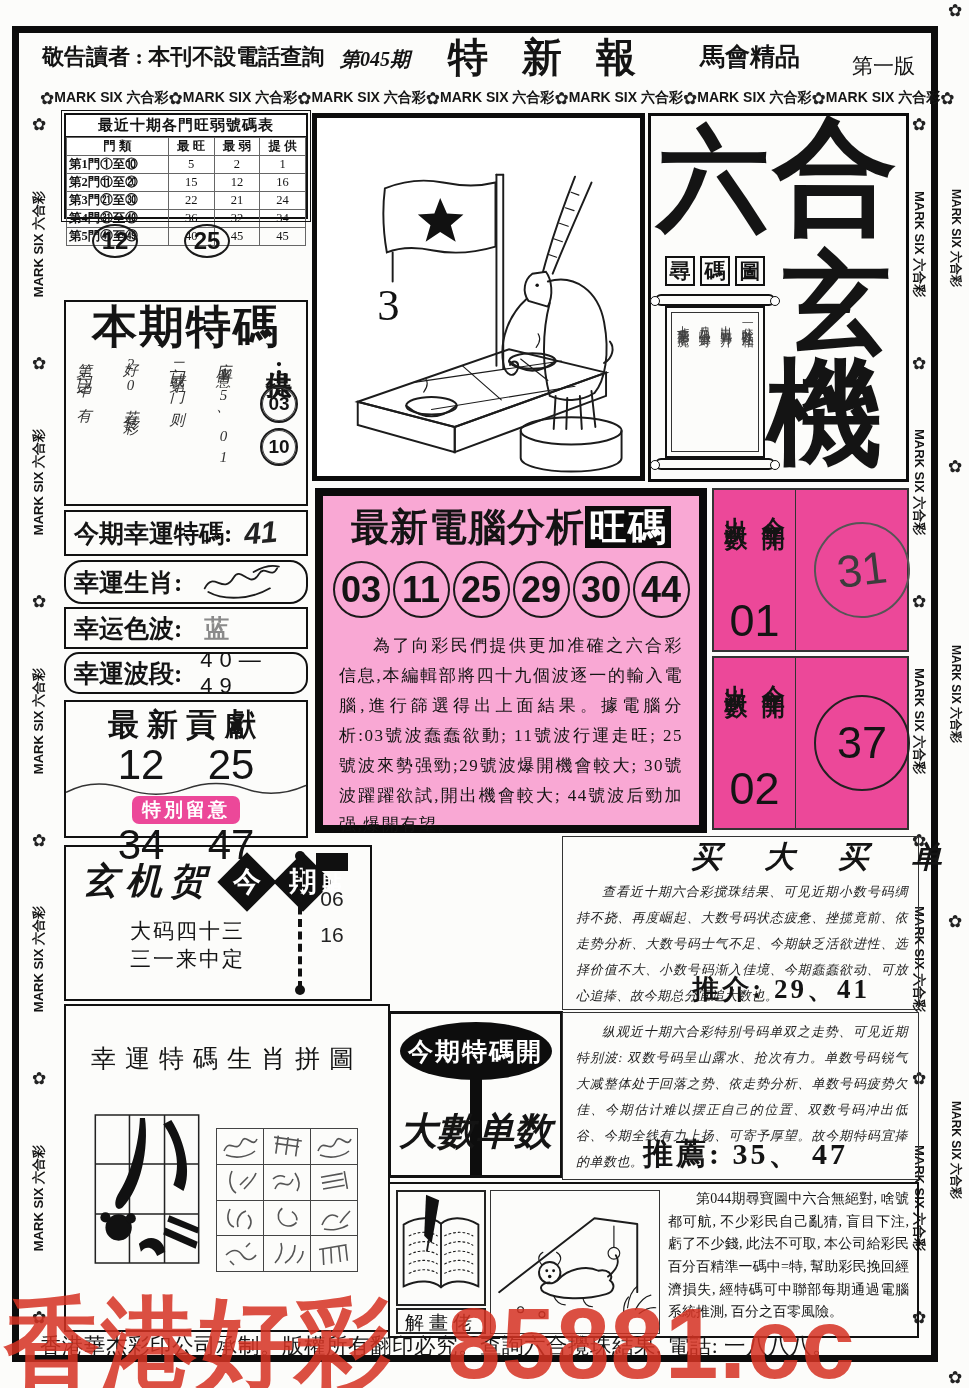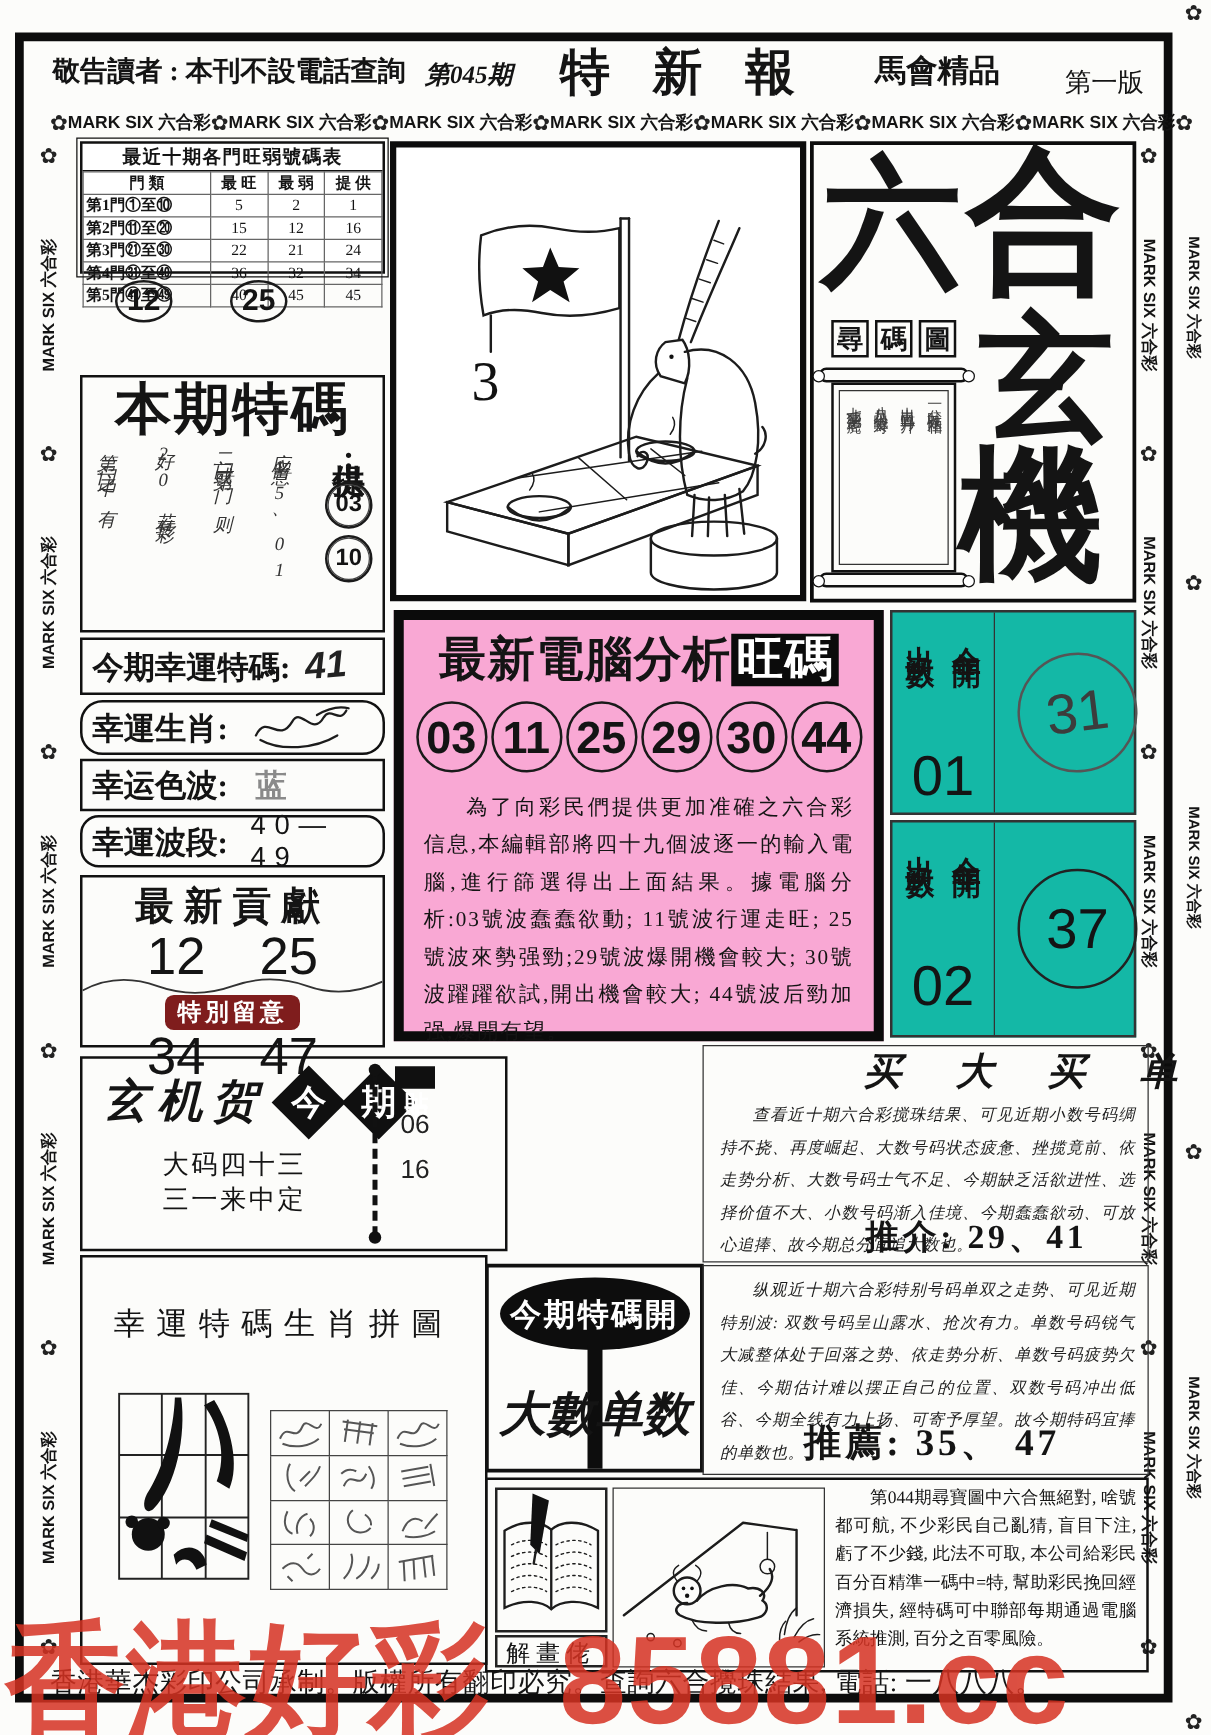--- a/index.html
+++ b/index.html
@@ -58,24 +58,24 @@
   #lucky4 { left:64px; top:652px; width:244px; height:42px; border-radius:15px; }
   .lucky .lbl { font-size:25px; font-weight:bold; font-family:"Liberation Serif",serif; white-space:nowrap; }
   .hand41 { font-size:30px; font-weight:bold; font-style:italic; transform:rotate(-5deg); margin-left:12px; color:#222; }
   .blue-c { font-size:25px; color:#8a8a8a; margin-left:22px; font-weight:bold; letter-spacing:4px; }
   .range-v { font-size:22px; letter-spacing:7px; margin-left:18px; }
 
   #contrib { left:64px; top:700px; width:244px; height:138px; border:2.5px solid #111; text-align:center; }
   .con-title { font-size:31px; font-weight:bold; letter-spacing:8px; font-family:"Liberation Serif",serif; margin-top:2px; }
   .con-nums { display:flex; justify-content:space-around; padding:0 30px; font-size:42px; font-weight:400; line-height:0.9; }
   .wave { display:block; width:100%; height:16px; margin-top:-4px; }
-  .note-label { display:inline-block; background:#7f1d1d; color:#fff; font-size:19px; font-weight:bold; letter-spacing:3px; padding:1px 10px; border-radius:7px; }
+  .note-label { display:inline-block; background:#ec4899; color:#fff; font-size:19px; font-weight:bold; letter-spacing:3px; padding:1px 10px; border-radius:7px; }
   .con-note-nums { display:flex; justify-content:space-around; padding:0 30px; font-size:42px; line-height:1.0; }
 
-  #congrats { left:64px; top:845px; width:342px; height:156px; border:2.5px solid #111; }
+  #congrats { left:64px; top:845px; width:308px; height:156px; border:2.5px solid #111; }
   .cg-title { position:absolute; left:16px; top:10px; display:flex; align-items:center; gap:10px; }
   .cg-plain { font-size:36px; font-weight:900; font-style:italic; letter-spacing:8px; font-family:"Liberation Serif",serif; }
   .diamond { width:42px; height:42px; background:#101010; display:flex; align-items:center; justify-content:center; transform:rotate(45deg); margin:0 2px; }
   .diamond > span { transform:rotate(-45deg); color:#fff; font-size:28px; font-weight:bold; font-family:"Liberation Serif",serif; }
   .cg-lines { position:absolute; left:64px; top:70px; font-size:21px; font-family:"Liberation Serif",serif; line-height:1.35; letter-spacing:2px; }
   .cg-dash { position:absolute; left:232px; top:10px; bottom:10px; border-left:4.5px dashed #111; }
   .cg-dash::before, .cg-dash::after { content:""; position:absolute; left:-7px; width:10px; height:10px; background:#111; border-radius:50%; }
   .cg-dash::before { top:-6px; } .cg-dash::after { bottom:-6px; }
   .cg-tip { position:absolute; left:250px; top:6px; width:32px; text-align:center; }
   .tip-label { background:#101010; color:#fff; writing-mode:vertical-rl; font-size:19px; font-weight:bold; padding:5px 3px; letter-spacing:4px; }
@@ -126,21 +126,21 @@
   .my-label { position:absolute; left:14px; top:140px; display:flex; gap:5px; }
   .my-label span { width:30px; height:30px; border:2px solid #111; font-size:21px; font-weight:bold; display:flex; align-items:center; justify-content:center; font-family:"Liberation Serif",serif; }
   .scroll { position:absolute; left:4px; top:178px; width:120px; }
   .roller { height:12px; border:2px solid #111; border-radius:6px; position:relative; }
   .roller::before, .roller::after { content:""; position:absolute; top:0px; width:8px; height:8px; border:1.5px solid #111; border-radius:50%; background:#fff; }
   .roller::before { left:-7px; } .roller::after { right:-7px; }
   .scroll-body { margin:0 10px; border:2px solid #111; padding:4px; height:152px; }
   .scroll-inner { border:1px solid #333; height:100%; display:flex; flex-direction:row-reverse; justify-content:space-around; padding:3px 0; }
   .scroll-col { writing-mode:vertical-rl; text-orientation:upright; font-size:12px; color:#3d3d3d; letter-spacing:2px; font-family:"Liberation Serif",serif; }
 
-  .appear { border:2px solid #333; background:#14b8a6; }
+  .appear { border:2px solid #333; background:#ec4899; }
   #appear1 { left:712px; top:488px; width:197px; height:164px; }
   #appear2 { left:712px; top:656px; width:197px; height:174px; }
   .ap-left { position:absolute; left:0; top:0; bottom:0; width:82px; border-right:1.5px solid #333; padding-top:8px; }
   .vlabels { display:flex; justify-content:space-evenly; height:96px; }
   .vlabels span { writing-mode:vertical-rl; text-orientation:upright; font-size:23px; font-weight:bold; letter-spacing:6px; font-family:"Liberation Serif",serif; }
   .ap-num { text-align:center; font-size:45px; line-height:1.0; margin-top:4px; }
   .ap-circle { position:absolute; left:100px; top:50%; width:96px; height:96px; border:2.5px solid #222; border-radius:50%; display:flex; align-items:center; justify-content:center; font-size:45px; transform:translateY(-50%); }
   #appear1 .ap-circle { transform:translateY(-50%) rotate(-7deg); color:#3c3c3c; border-color:#555; }
 
   .rbox { border:1.5px solid #333; }

